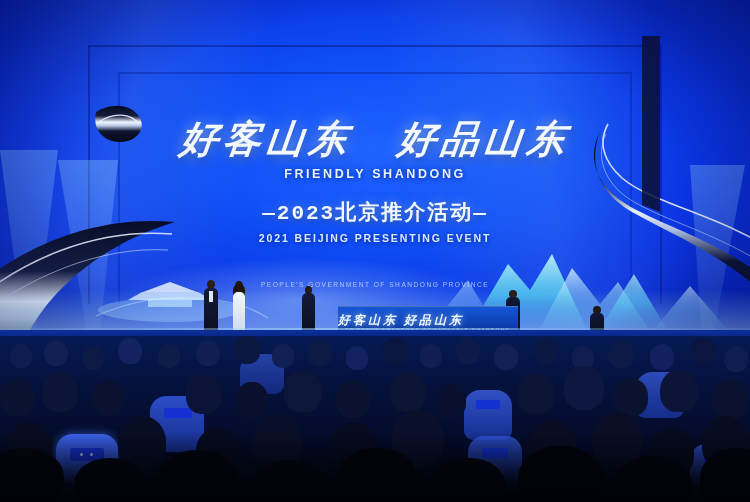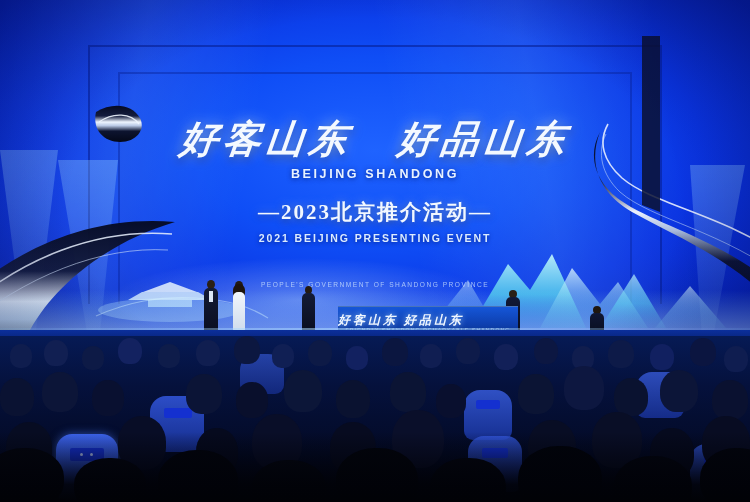--- a/index.html
+++ b/index.html
@@ -71,21 +71,21 @@
     display:flex;justify-content:center;gap:52px;
     margin-top:7px;
   }
   .en-sub{
     font-size:12.5px;font-weight:bold;letter-spacing:2.6px;
     color:#e8f2ff;
     text-shadow:0 1px 5px rgba(0,30,130,0.9);
   }
   .event-cn{
     margin-top:17px;
-    font-family:Liberation Serif, serif;
+    font-family:Liberation Mono, monospace;
     font-size:21px;font-weight:bold;letter-spacing:2px;
     color:#f2f8ff;
     text-shadow:0 0 10px rgba(150,200,255,0.7),0 2px 6px rgba(0,25,120,0.85);
   }
   .event-en{
     margin-top:6px;
     font-size:10.5px;font-weight:bold;letter-spacing:1.9px;
     color:#dcebff;
     text-shadow:0 1px 4px rgba(0,30,130,0.9);
   }
@@ -242,21 +242,21 @@
   </svg>
 
   <div class="vignette"></div>
 
   <div class="title-block">
     <div class="cn-title-row">
       <div class="cn-title">好客山东</div>
       <div class="cn-title">好品山东</div>
     </div>
     <div class="en-row">
-      <div class="en-sub">BEIJING SHANDONG</div>
+      <div class="en-sub">FRIENDLY SHANDONG</div>
     </div>
     <div class="event-cn">—2023北京推介活动—</div>
     <div class="event-en">2021 BEIJING PRESENTING EVENT</div>
   </div>
 
   <div class="gov-en">PEOPLE'S GOVERNMENT OF SHANDONG PROVINCE</div>
 
   <div class="person" style="left:203px;top:280px;width:16px;height:52px;">
     <div class="p-head" style="left:4px;top:0;width:8px;height:9px;background:#2b2014;"></div>
     <div class="p-body" style="left:1px;top:8px;width:14px;height:44px;background:linear-gradient(180deg,#131a33,#0a0f22);border-radius:5px 5px 2px 2px;"></div>

